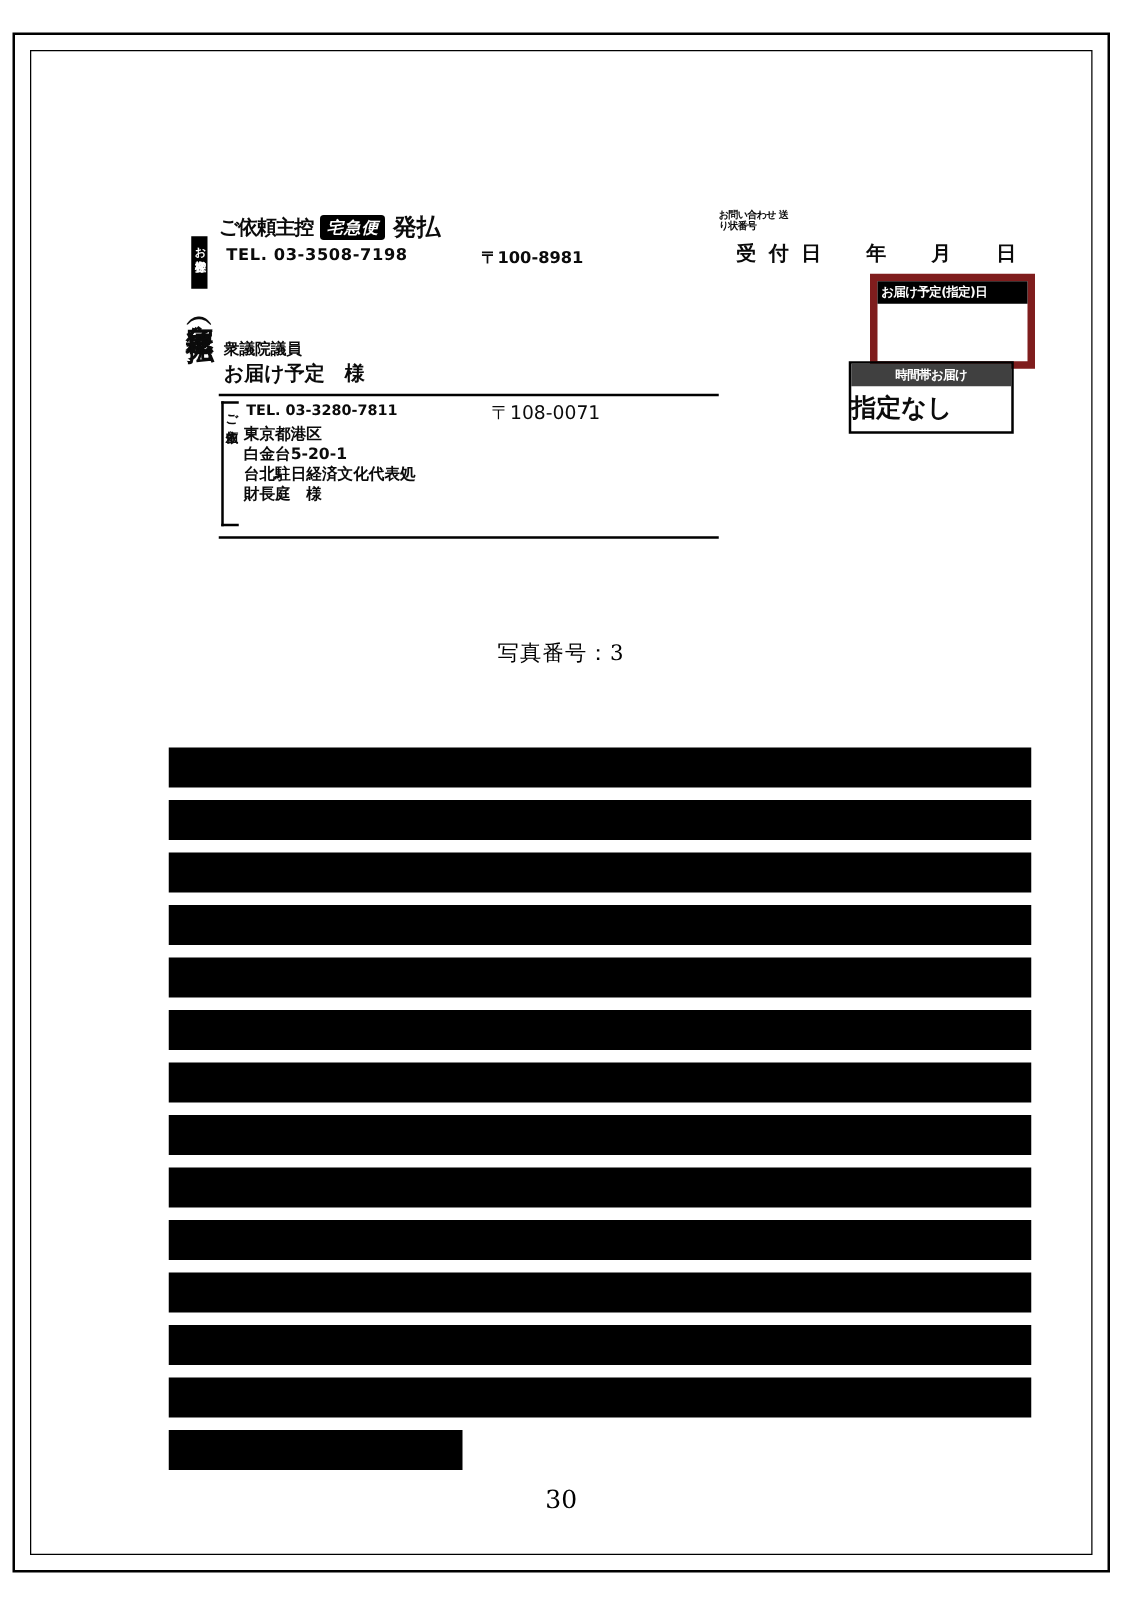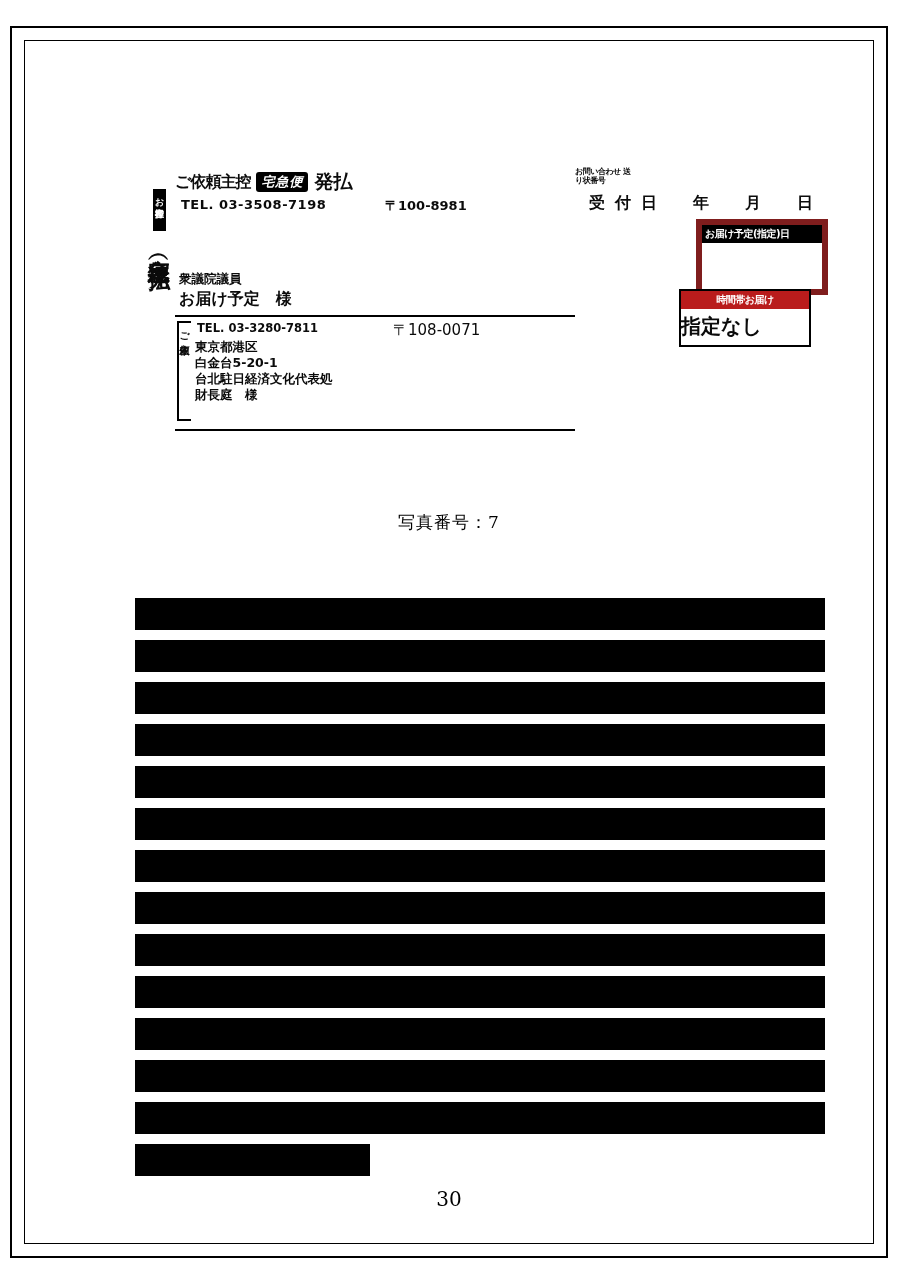--- a/index.html
+++ b/index.html
@@ -261,21 +261,21 @@
   .box-time {
     position: absolute;
     left: 556px;
     top: 140px;
     width: 132px;
     height: 58px;
     border: 2px solid #000;
     box-sizing: border-box;
   }
   .box-time-hdr {
-    background: #b91c1c;
+    background: #404040;
     color: #fff;
     font-size: 10px;
     font-weight: bold;
     padding: 2px 3px;
     text-align: center;
     letter-spacing: -0.5px;
   }
   .box-time-val {
     font-size: 20px;
     font-weight: bold;
@@ -366,21 +366,21 @@
         </div>
 
         <div class="box-time">
           <div class="box-time-hdr">時間帯お届け</div>
           <div class="box-time-val">指定なし</div>
         </div>
 
       </div>
     </div>
 
-    <div class="caption">写真番号：7</div>
+    <div class="caption">写真番号：3</div>
 
     <div class="redactions">
         <div class="bar" style="width: 100%;"></div>
         <div class="bar" style="width: 100%;"></div>
         <div class="bar" style="width: 100%;"></div>
         <div class="bar" style="width: 100%;"></div>
         <div class="bar" style="width: 100%;"></div>
         <div class="bar" style="width: 100%;"></div>
         <div class="bar" style="width: 100%;"></div>
         <div class="bar" style="width: 100%;"></div>

